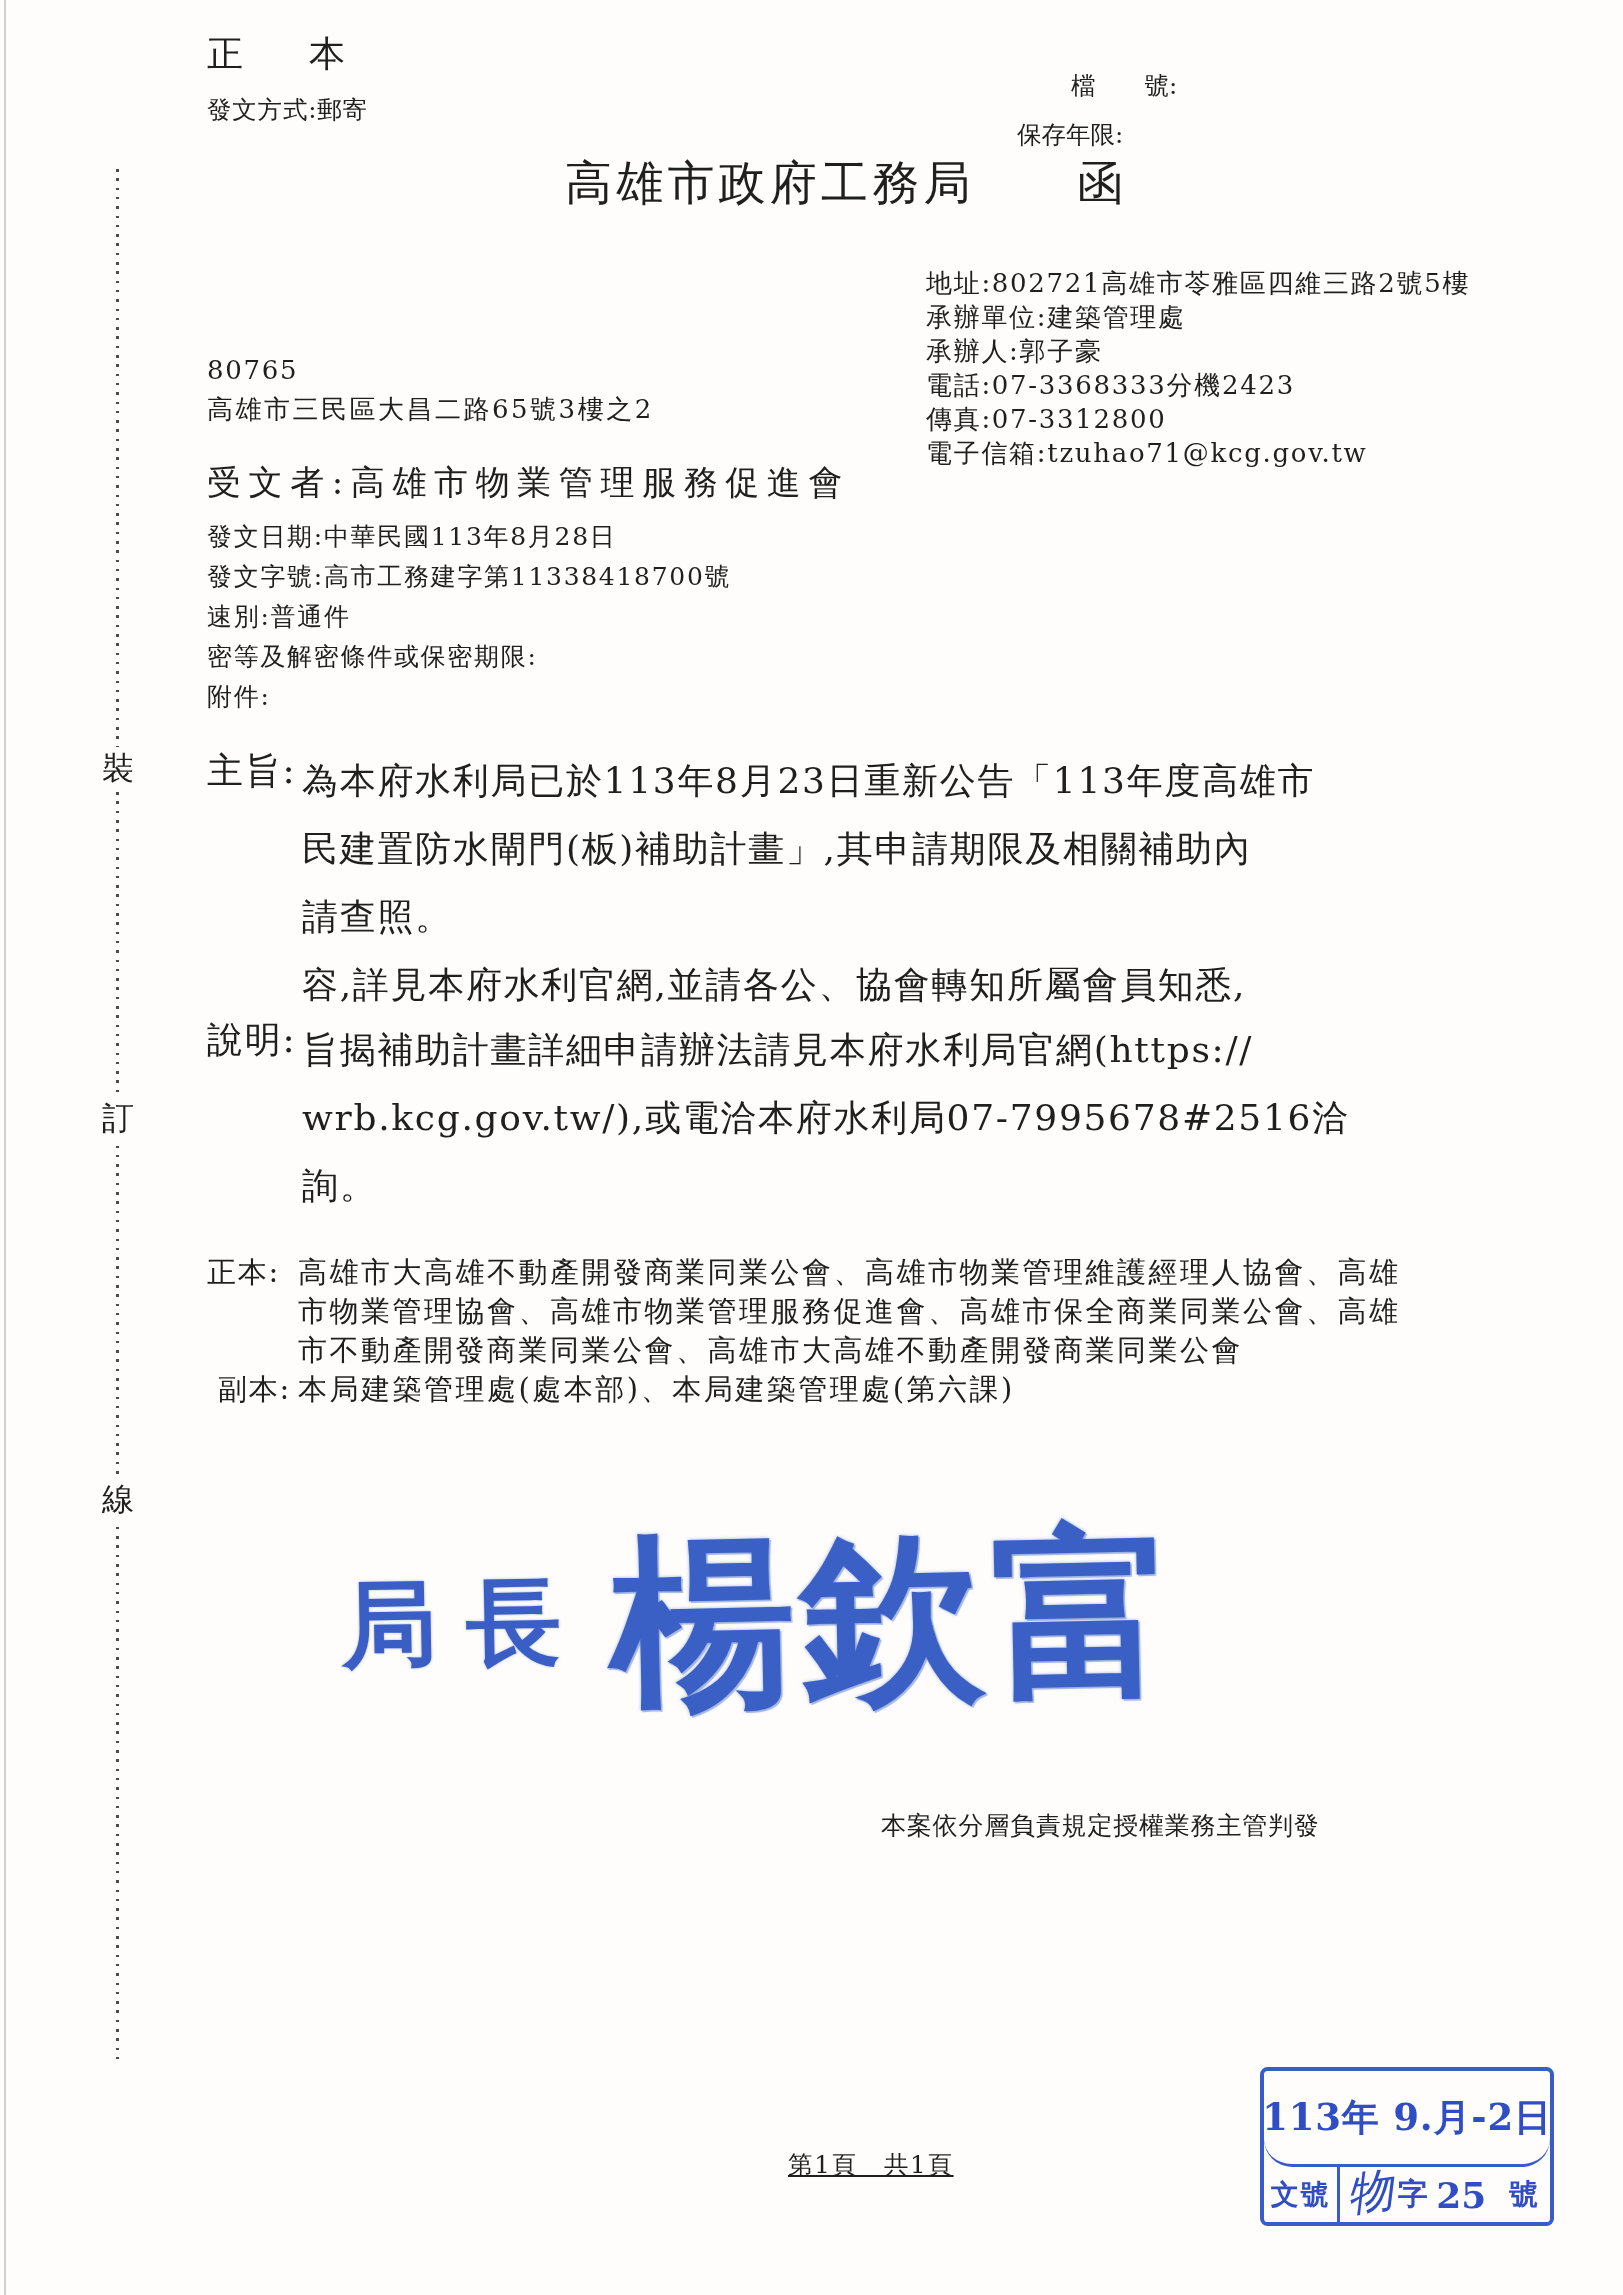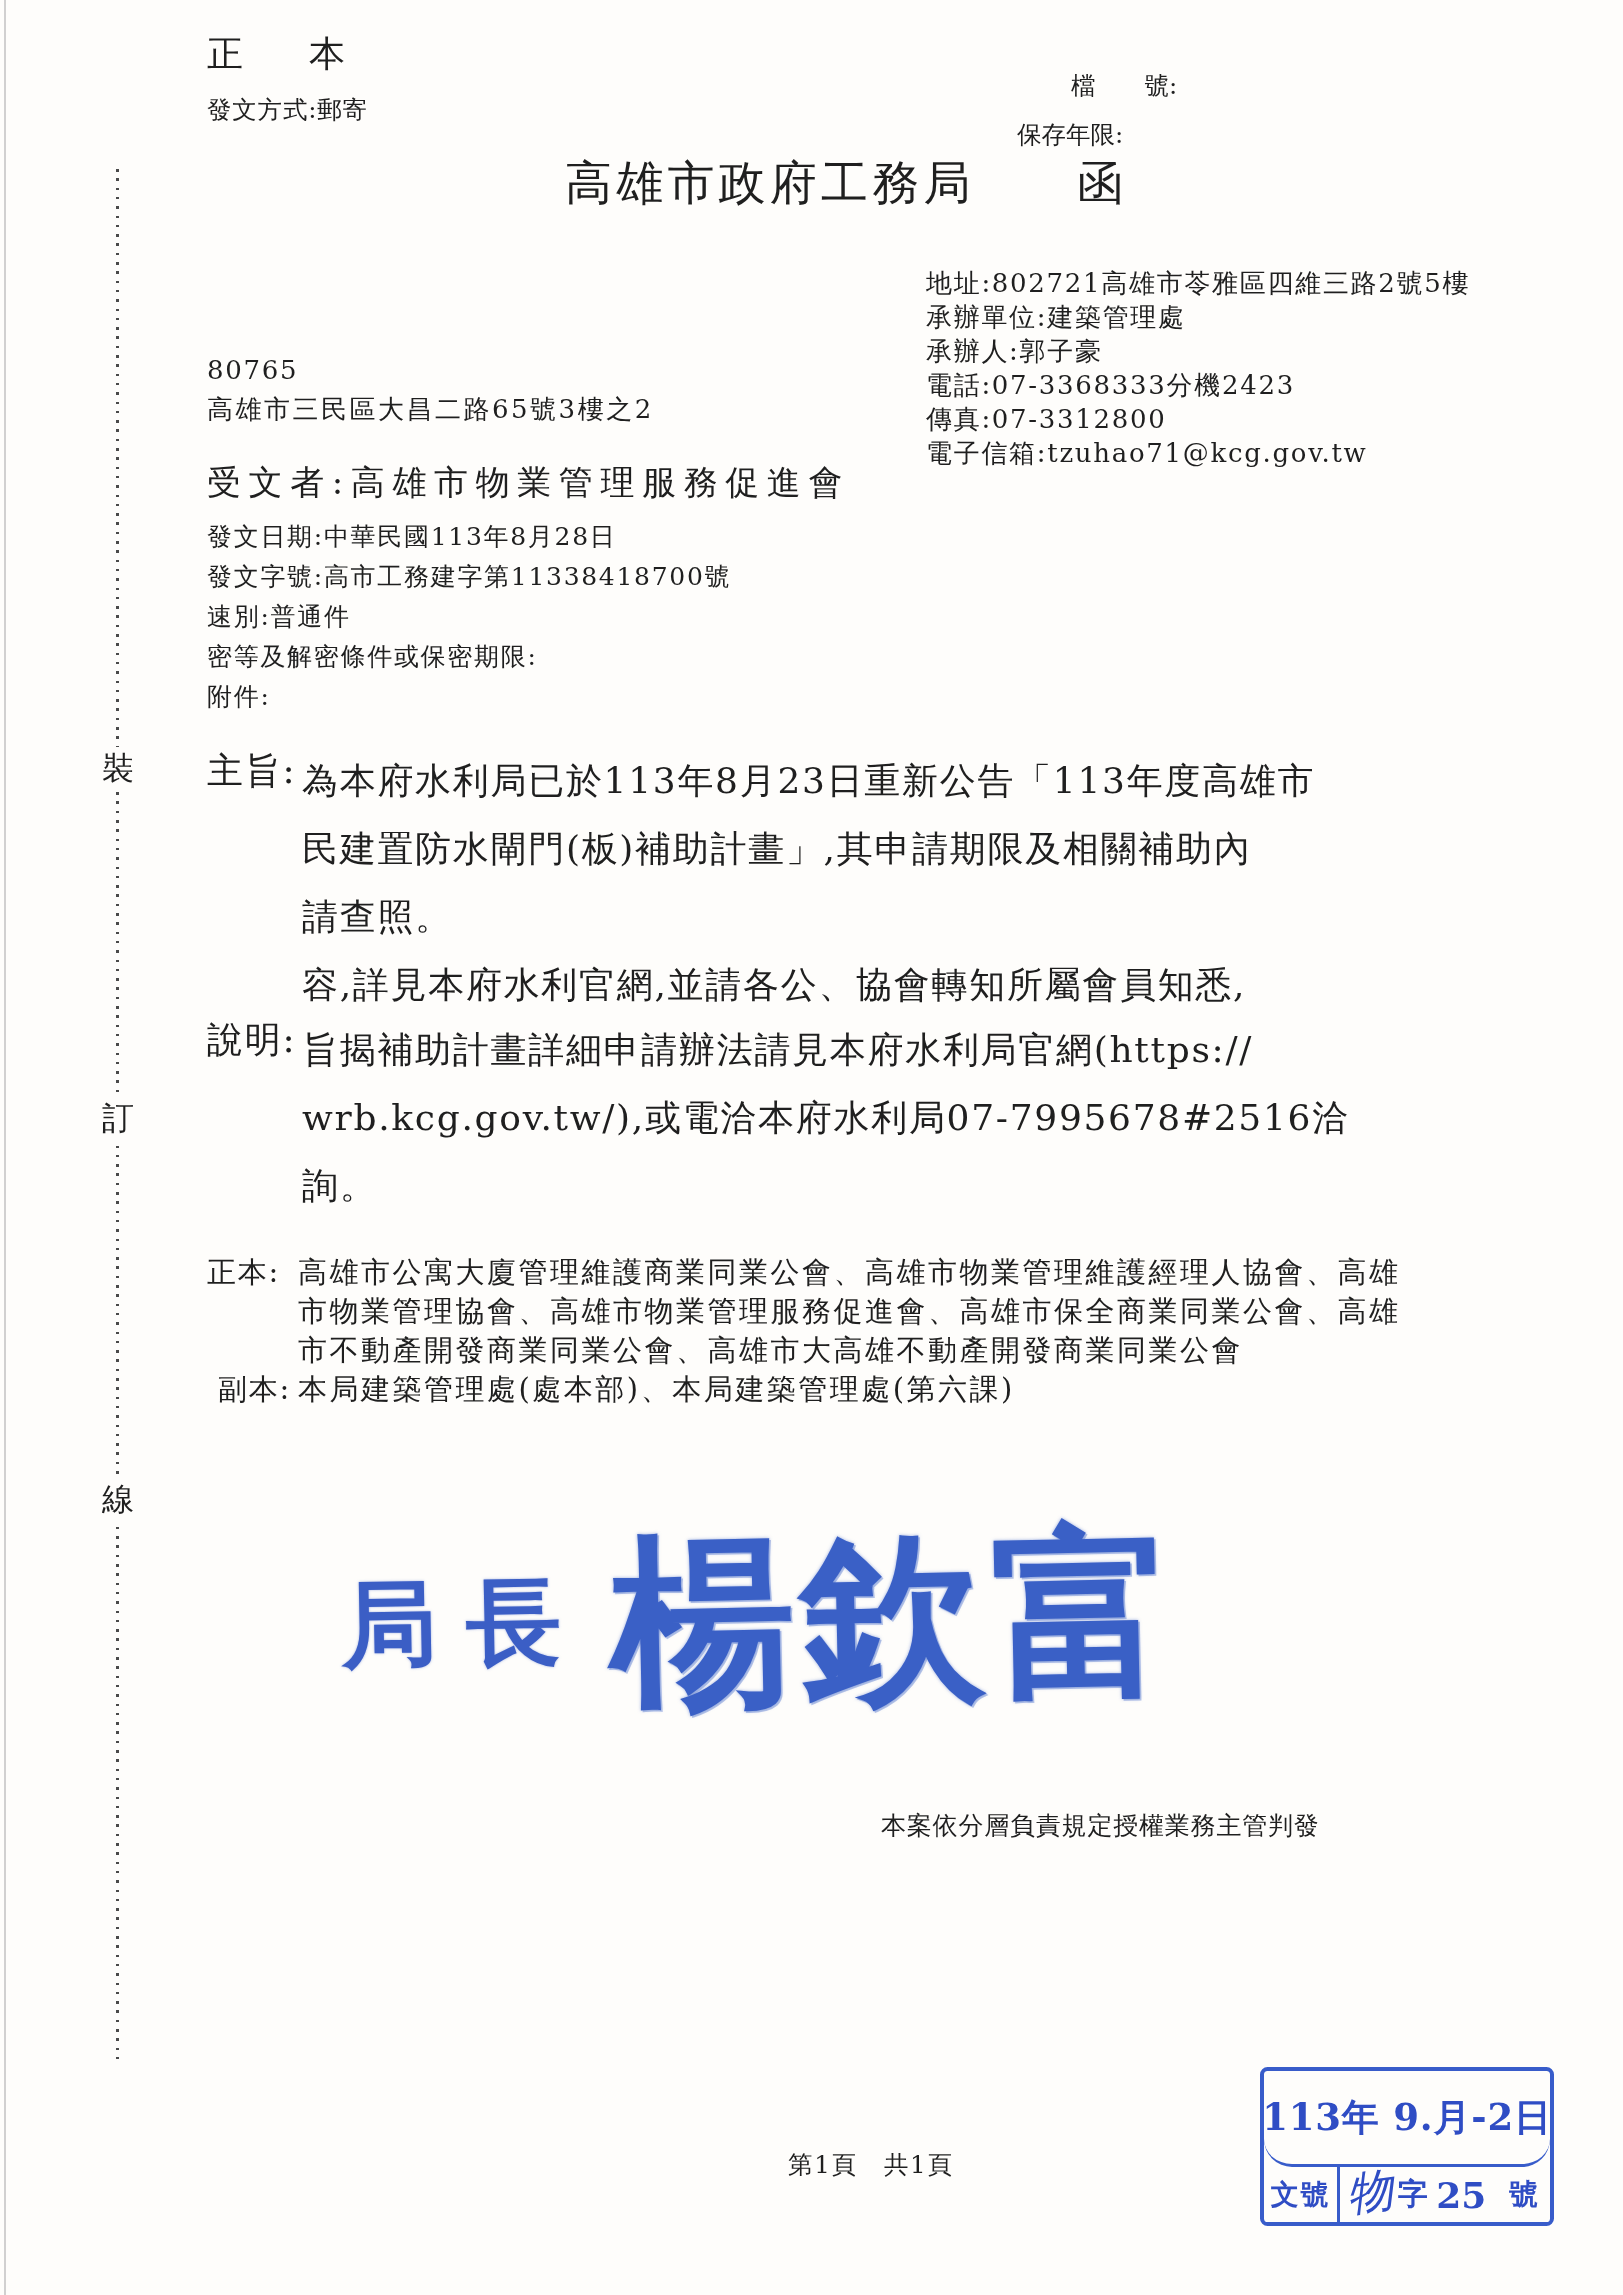--- a/index.html
+++ b/index.html
@@ -46,21 +46,21 @@
     left:342px;top:1561px;font-size:95px;letter-spacing:29px;font-weight:700;
     color:#3b5ec5;transform:rotate(-1deg);
     text-shadow:0 0 2.5px rgba(59,94,197,.5);
   }
   .sig-name{
     left:610px;top:1507px;font-size:184px;letter-spacing:6.8px;font-weight:700;
     color:#3a60c6;transform:rotate(-1.2deg);line-height:1.2;
     text-shadow:0 0 3.4px rgba(58,96,198,.55), 1.7px 1.7px 0 rgba(58,96,198,.35);
   }
   .auth-note{left:881px;top:1809px;font-size:25px;letter-spacing:0.8px;}
-  .footer{left:788px;top:2148px;font-size:24.5px;letter-spacing:1.7px;}
+  .footer{left:788px;top:2148px;font-size:24.5px;letter-spacing:1.7px;text-decoration:underline;}
   
   .stamp{
     left:1260px;top:2067px;width:294px;height:159px;
     border:4.2px solid #2e54c8;border-radius:7.6px;
     color:#2444c2;opacity:.95;
     display:flex;flex-direction:column;
     box-sizing:border-box;
     font-weight:700;
   }
   .stamp-row1{
@@ -137,21 +137,21 @@
 
   <div class="abs para-label" style="top:1016px;">說明:</div>
   <div class="abs para-lines" style="top:1016px;">
     <div>旨揭補助計畫詳細申請辦法請見本府水利局官網(https://</div>
     <div>wrb.kcg.gov.tw/),或電洽本府水利局07-7995678#2516洽</div>
     <div>詢。</div>
   </div>
 
   <div class="abs dist-label" style="top:1253px;">正本:</div>
   <div class="abs dist-lines" style="top:1253px;">
-    <div>高雄市公寓大廈管理維護商業同業公會、高雄市物業管理維護經理人協會、高雄</div>
+    <div>高雄市大高雄不動產開發商業同業公會、高雄市物業管理維護經理人協會、高雄</div>
     <div>市物業管理協會、高雄市物業管理服務促進會、高雄市保全商業同業公會、高雄</div>
     <div>市不動產開發商業同業公會、高雄市大高雄不動產開發商業同業公會</div>
   </div>
   <div class="abs dist-label" style="top:1370px;margin-left:11px;">副本:</div>
   <div class="abs dist-lines" style="top:1370px;">本局建築管理處(處本部)、本局建築管理處(第六課)</div>
 
   <div class="abs sig-title">局長</div>
   <div class="abs sig-name">楊欽富</div>
 
   <div class="abs auth-note">本案依分層負責規定授權業務主管判發</div>

